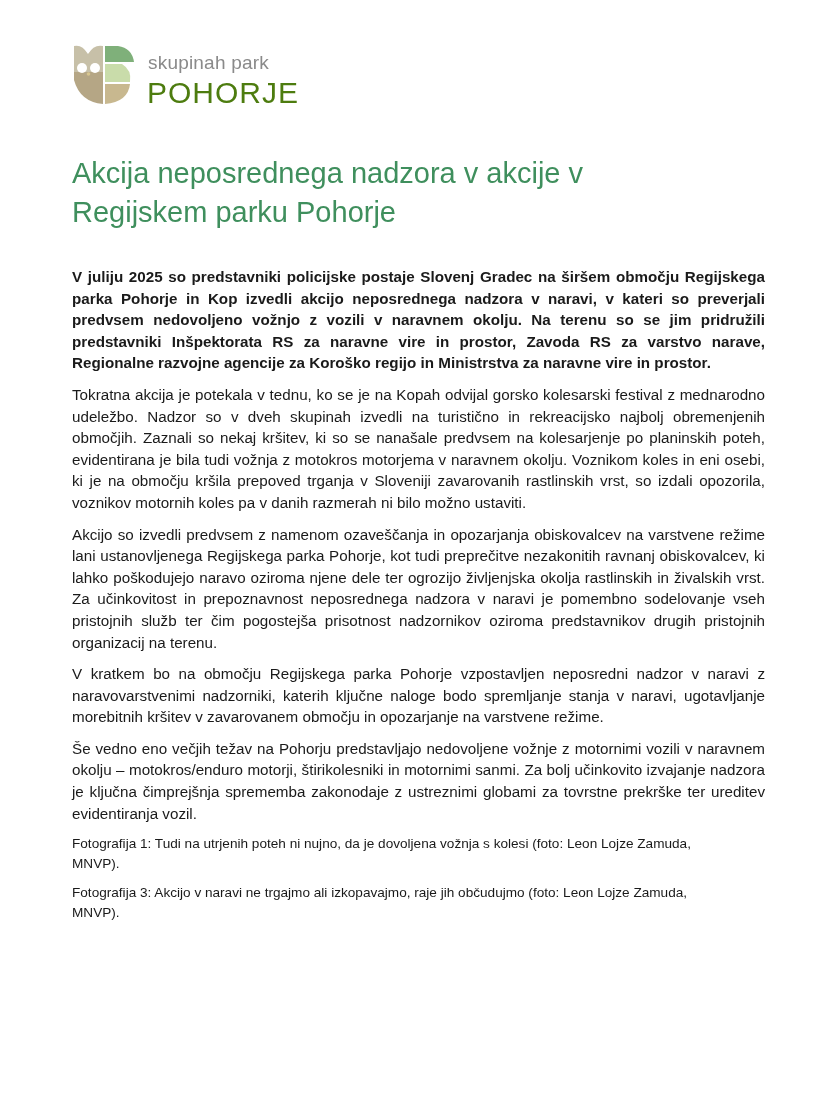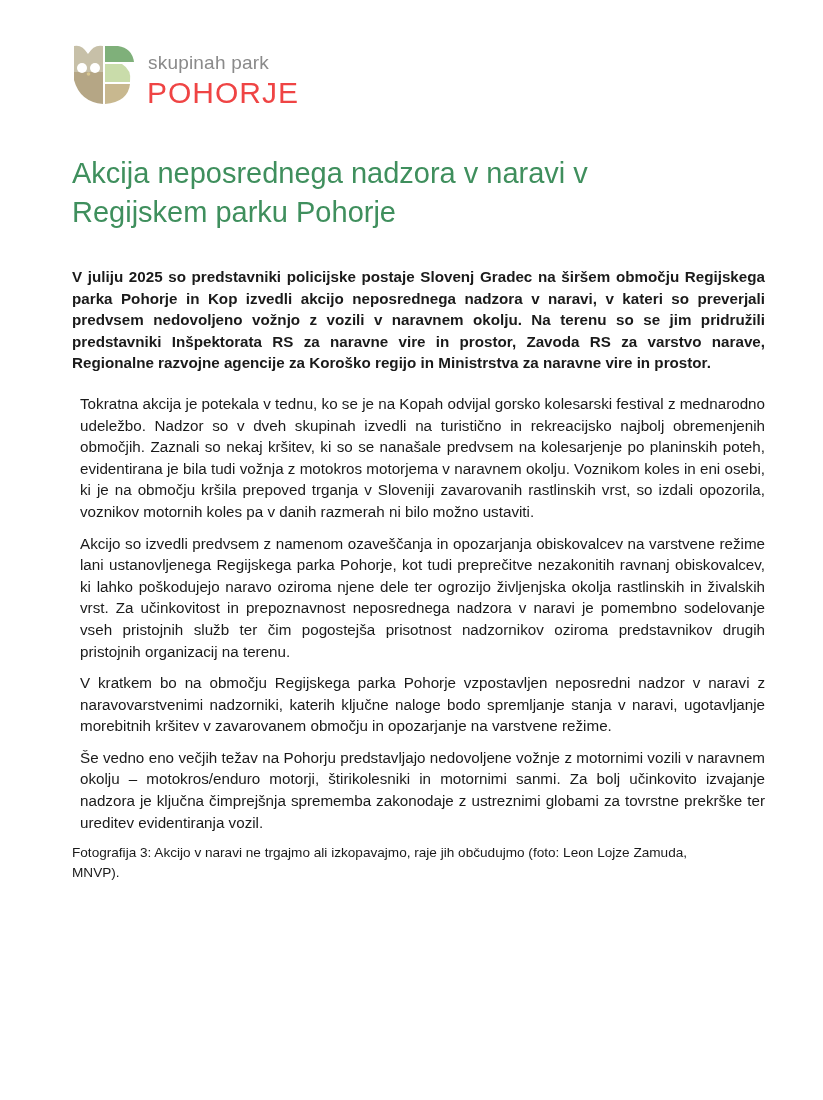--- a/index.html
+++ b/index.html
@@ -1,24 +1,24 @@
 <!DOCTYPE html>
 <html><head>
 <meta charset="utf-8">
 <style>
   html, body { margin: 0; padding: 0; background: #ffffff; }
   body { width: 823px; height: 1100px; position: relative; overflow: hidden; font-family: "Liberation Sans", sans-serif; color: #1a1a1a; }
   .logo { position: absolute; left: 72px; top: 42px; width: 230px; height: 66px; }
   .logo-mark { position: absolute; left: 0; top: 0; width: 64px; height: 64px; }
   .logo-text-small { position: absolute; left: 76px; top: 10px; font-size: 19px; color: #8a8a8a; letter-spacing: 0.2px; }
-  .logo-text-big { position: absolute; left: 75px; top: 34px; font-size: 30px; color: #ef4444; letter-spacing: 1px; font-weight: normal; }
+  .logo-text-big { position: absolute; left: 75px; top: 34px; font-size: 30px; color: #4d7c0f; letter-spacing: 1px; font-weight: normal; }
   .title { position: absolute; left: 72px; top: 154px; width: 640px; font-size: 29px; line-height: 39px; color: #3f8f5d; font-weight: normal; margin: 0; }
   .content { position: absolute; left: 72px; top: 266px; width: 693px; }
-  .lead { font-size: 15.2px; line-height: 21.6px; font-weight: bold; text-align: justify; margin: 0 0 19px 0; }
-  .para { font-size: 15.2px; line-height: 21.6px; text-align: justify; margin: 0 0 10px 8px; }
+  .lead { font-size: 15.2px; line-height: 21.6px; font-weight: bold; text-align: justify; margin: 0 0 10px 0; }
+  .para { font-size: 15.2px; line-height: 21.6px; text-align: justify; margin: 0 0 10px 0; }
   .caption { font-size: 13.6px; line-height: 19.5px; margin: 0 0 10px 0; width: 660px; }
 </style>
 </head>
 <body>
 
 <div class="logo">
   <svg class="logo-mark" viewBox="0 0 64 64">
 
     <path d="M2 4 Q10 2 16 12 Q22 2 31 4 L31 30 L2 30 Z" fill="#c7c0a8"></path>
 
@@ -29,22 +29,23 @@
     <circle cx="16.5" cy="32" r="1.8" fill="#d8c690"></circle>
 
     <path d="M33 4 L33 20 L62 20 Q60 6 46 4 Z" fill="#7fb07a"></path>
     <path d="M33 22 L33 40 L58 40 Q60 28 50 22 Z" fill="#c9dcaa"></path>
     <path d="M33 42 L33 62 Q56 60 58 42 Z" fill="#c8b88f"></path>
   </svg>
   <div class="logo-text-small">skupinah park</div>
   <div class="logo-text-big">POHORJE</div>
 </div>
 
-<h1 class="title">Akcija neposrednega nadzora v naravi v Regijskem parku Pohorje</h1>
+<h1 class="title">Akcija neposrednega nadzora v akcije v Regijskem parku Pohorje</h1>
 
 <div class="content">
   <p class="lead">V juliju 2025 so predstavniki policijske postaje Slovenj Gradec na širšem območju Regijskega parka Pohorje in Kop izvedli akcijo neposrednega nadzora v naravi, v kateri so preverjali predvsem nedovoljeno vožnjo z vozili v naravnem okolju. Na terenu so se jim pridružili predstavniki Inšpektorata RS za naravne vire in prostor, Zavoda RS za varstvo narave, Regionalne razvojne agencije za Koroško regijo in Ministrstva za naravne vire in prostor.</p>
   <p class="para">Tokratna akcija je potekala v tednu, ko se je na Kopah odvijal gorsko kolesarski festival z mednarodno udeležbo. Nadzor so v dveh skupinah izvedli na turistično in rekreacijsko najbolj obremenjenih območjih. Zaznali so nekaj kršitev, ki so se nanašale predvsem na kolesarjenje po planinskih poteh, evidentirana je bila tudi vožnja z motokros motorjema v naravnem okolju. Voznikom koles in eni osebi, ki je na območju kršila prepoved trganja v Sloveniji zavarovanih rastlinskih vrst, so izdali opozorila, voznikov motornih koles pa v danih razmerah ni bilo možno ustaviti.</p>
   <p class="para">Akcijo so izvedli predvsem z namenom ozaveščanja in opozarjanja obiskovalcev na varstvene režime lani ustanovljenega Regijskega parka Pohorje, kot tudi preprečitve nezakonitih ravnanj obiskovalcev, ki lahko poškodujejo naravo oziroma njene dele ter ogrozijo življenjska okolja rastlinskih in živalskih vrst. Za učinkovitost in prepoznavnost neposrednega nadzora v naravi je pomembno sodelovanje vseh pristojnih služb ter čim pogostejša prisotnost nadzornikov oziroma predstavnikov drugih pristojnih organizacij na terenu.</p>
   <p class="para">V kratkem bo na območju Regijskega parka Pohorje vzpostavljen neposredni nadzor v naravi z naravovarstvenimi nadzorniki, katerih ključne naloge bodo spremljanje stanja v naravi, ugotavljanje morebitnih kršitev v zavarovanem območju in opozarjanje na varstvene režime.</p>
   <p class="para">Še vedno eno večjih težav na Pohorju predstavljajo nedovoljene vožnje z motornimi vozili v naravnem okolju – motokros/enduro motorji, štirikolesniki in motornimi sanmi. Za bolj učinkovito izvajanje nadzora je ključna čimprejšnja sprememba zakonodaje z ustreznimi globami za tovrstne prekrške ter ureditev evidentiranja vozil.</p>
+  <p class="caption">Fotografija 1: Tudi na utrjenih poteh ni nujno, da je dovoljena vožnja s kolesi (foto: Leon Lojze Zamuda, MNVP).</p>
   <p class="caption">Fotografija 3: Akcijo v naravi ne trgajmo ali izkopavajmo, raje jih občudujmo (foto: Leon Lojze Zamuda, MNVP).</p>
 </div>
 
 </body></html>

